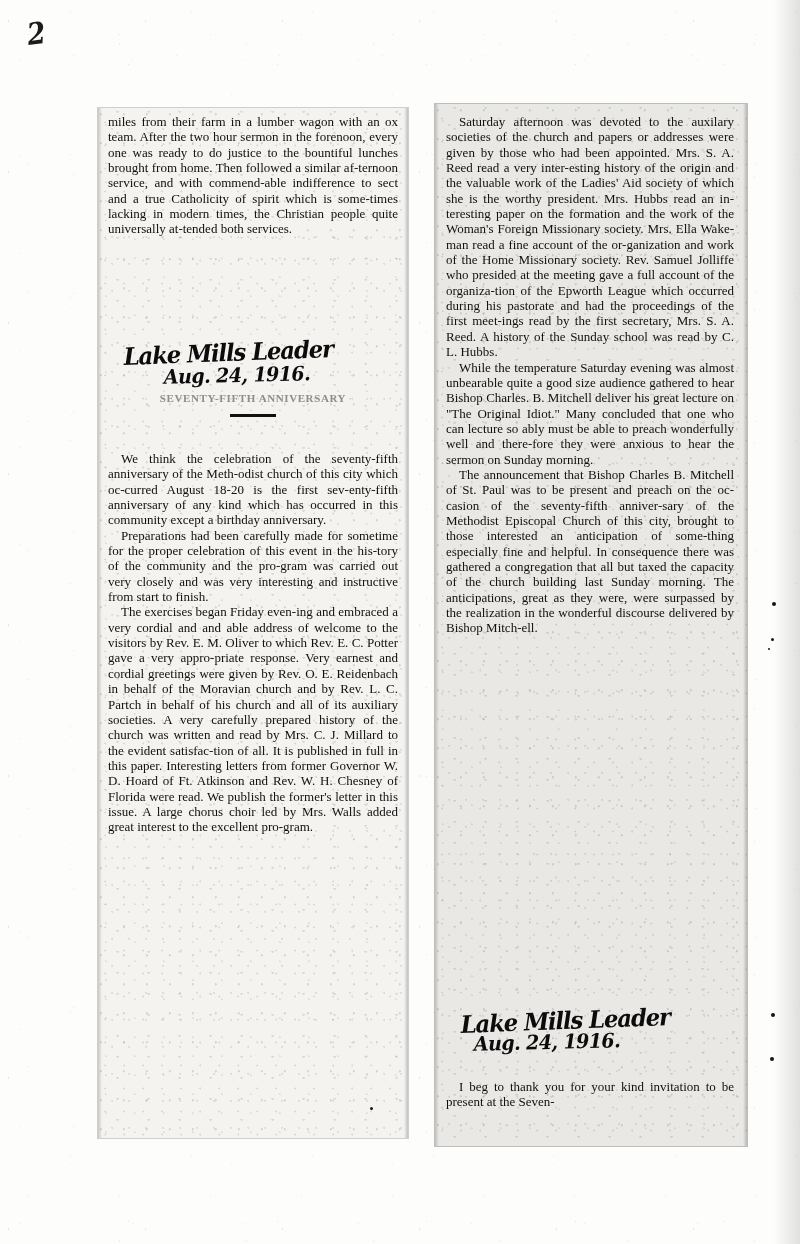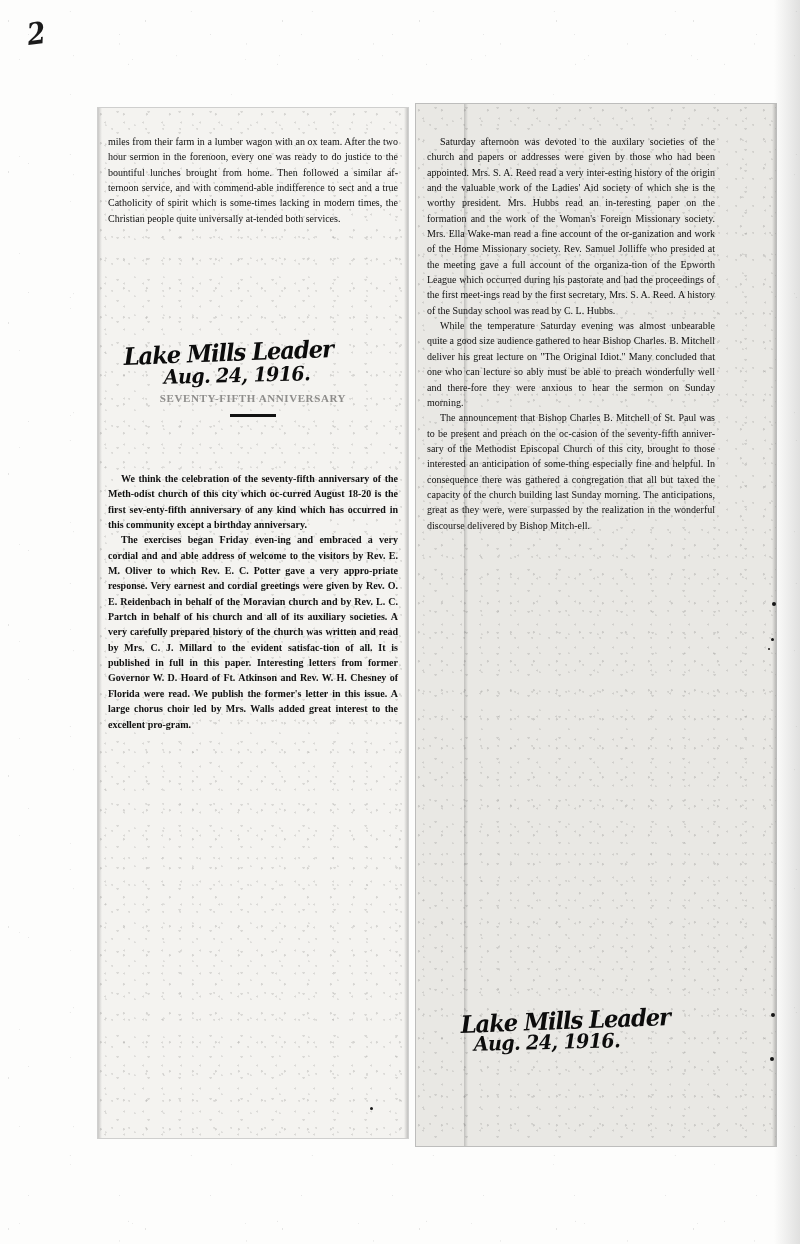--- a/index.html
+++ b/index.html
@@ -81,51 +81,49 @@
 
   #clip-left {
     left: 98px;
     top: 108px;
     width: 310px;
     height: 1030px;
     background: #f4f3f0;
     box-shadow: 0 0 0 1px rgba(120,120,120,.35);
   }
   #clip-right {
-    left: 416px;
+    left: 435px;
     top: 104px;
     width: 312px;
     height: 1042px;
     background: #e9e8e4;
     box-shadow: 0 0 0 1px rgba(110,110,110,.45);
-    padding-left: 48px;
   }
 
   
   .edge-v {
     position: absolute;
     top: 0;
     bottom: 0;
     width: 4px;
     pointer-events: none;
     background: linear-gradient(to right, rgba(100,100,100,.30), rgba(100,100,100,0));
   }
   .edge-v.right { right: 0; background: linear-gradient(to left, rgba(100,100,100,.35), rgba(100,100,100,0)); }
 
   
   .col-body {
     position: relative;
     z-index: 2;
     font-family: "Liberation Serif", serif;
-    font-size: 10px;
+    font-size: 13px;
     line-height: 15.35px;
     text-align: justify;
     text-justify: inter-word;
     color: #101010;
-    margin-top: 20px;
     -webkit-font-smoothing: none;
   }
   .col-body p {
     margin: 0;
     text-indent: 13px;
     hyphens: manual;
   }
   .col-body p.cont { text-indent: 0; }
 
   
@@ -222,37 +220,41 @@
 
     <div class="col-body" style="position:absolute; left:10px; top:6px; width:290px;">
       <p class="cont">miles from their farm in a lumber wagon with an ox team. After the two hour sermon in the forenoon, every one was ready to do justice to the bountiful lunches brought from home. Then followed a similar af-ternoon service, and with commend-able indifference to sect and a true Catholicity of spirit which is some-times lacking in modern times, the Christian people quite universally at-tended both services.</p>
     </div>
 
     <div style="position:absolute; left:6px; top:285px; width:298px;">
       <div class="headline-fade">SEVENTY-FIFTH ANNIVERSARY</div>
       <div class="rule-short"></div>
     </div>
 
-    <div class="col-body" style="position:absolute; left:10px; top:343px; width:290px;font-weight:bold;">
+    <div class="col-body" style="position:absolute; left:10px; top:343px; width:290px;">
       <p>We think the celebration of the seventy-fifth anniversary of the Meth-odist church of this city which oc-curred August 18-20 is the first sev-enty-fifth anniversary of any kind which has occurred in this community except a birthday anniversary.</p>
+      <p>Preparations had been carefully made for sometime for the proper celebration of this event in the his-tory of the community and the pro-gram was carried out very closely and was very interesting and instructive from start to finish.</p>
       <p>The exercises began Friday even-ing and embraced a very cordial and and able address of welcome to the visitors by Rev. E. M. Oliver to which Rev. E. C. Potter gave a very appro-priate response. Very earnest and cordial greetings were given by Rev. O. E. Reidenbach in behalf of the Moravian church and by Rev. L. C. Partch in behalf of his church and all of its auxiliary societies. A very carefully prepared history of the church was written and read by Mrs. C. J. Millard to the evident satisfac-tion of all. It is published in full in this paper. Interesting letters from former Governor W. D. Hoard of Ft. Atkinson and Rev. W. H. Chesney of Florida were read. We publish the former's letter in this issue. A large chorus choir led by Mrs. Walls added great interest to the excellent pro-gram.</p>
     </div>
   </div>
 
   <div id="clip-right" class="clipping">
     <div class="edge-v"></div>
     <div class="edge-v right"></div>
 
     <div class="col-body" style="position:absolute; left:11px; top:10px; width:288px;">
       <p>Saturday afternoon was devoted to the auxilary societies of the church and papers or addresses were given by those who had been appointed. Mrs. S. A. Reed read a very inter-esting history of the origin and the valuable work of the Ladies' Aid society of which she is the worthy president. Mrs. Hubbs read an in-teresting paper on the formation and the work of the Woman's Foreign Missionary society. Mrs. Ella Wake-man read a fine account of the or-ganization and work of the Home Missionary society. Rev. Samuel Jolliffe who presided at the meeting gave a full account of the organiza-tion of the Epworth League which occurred during his pastorate and had the proceedings of the first meet-ings read by the first secretary, Mrs. S. A. Reed. A history of the Sunday school was read by C. L. Hubbs.</p>
       <p>While the temperature Saturday evening was almost unbearable quite a good size audience gathered to hear Bishop Charles. B. Mitchell deliver his great lecture on "The Original Idiot." Many concluded that one who can lecture so ably must be able to preach wonderfully well and there-fore they were anxious to hear the sermon on Sunday morning.</p>
       <p>The announcement that Bishop Charles B. Mitchell of St. Paul was to be present and preach on the oc-casion of the seventy-fifth anniver-sary of the Methodist Episcopal Church of this city, brought to those interested an anticipation of some-thing especially fine and helpful. In consequence there was gathered a congregation that all but taxed the capacity of the church building last Sunday morning. The anticipations, great as they were, were surpassed by the realization in the wonderful discourse delivered by Bishop Mitch-ell.</p>
     </div>
 
 
+    <div class="col-body" style="position:absolute; left:11px; top:975px; width:288px;">
+      <p>I beg to thank you for your kind invitation to be present at the Seven-</p>
+    </div>
   </div>
 
   <div id="hw-left-title" class="handwriting hw-title">Lake Mills Leader</div>
   <div id="hw-left-date" class="handwriting hw-date">Aug. 24, 1916.</div>
 
   <div id="hw-right-title" class="handwriting hw-title">Lake Mills Leader</div>
   <div id="hw-right-date" class="handwriting hw-date">Aug. 24, 1916.</div>
 
   <div class="speck" style="left:772px; top:602px; width:4px; height:4px;"></div>
   <div class="speck" style="left:771px; top:638px; width:3px; height:3px;"></div>

